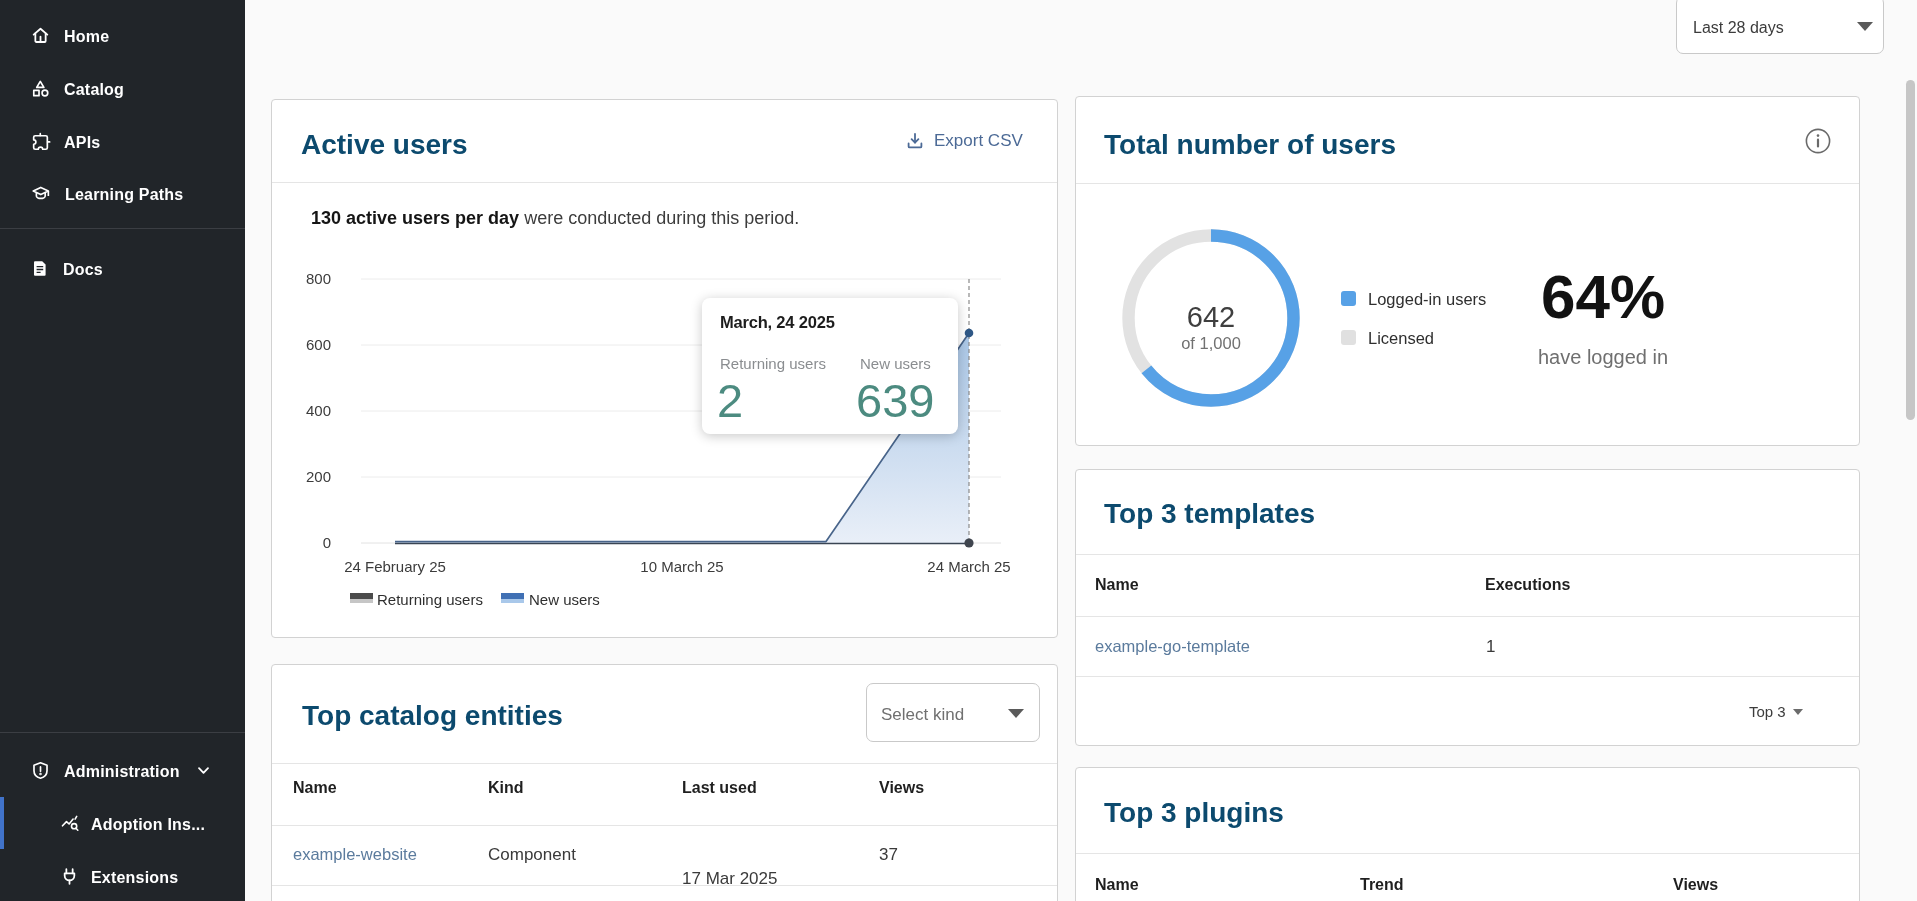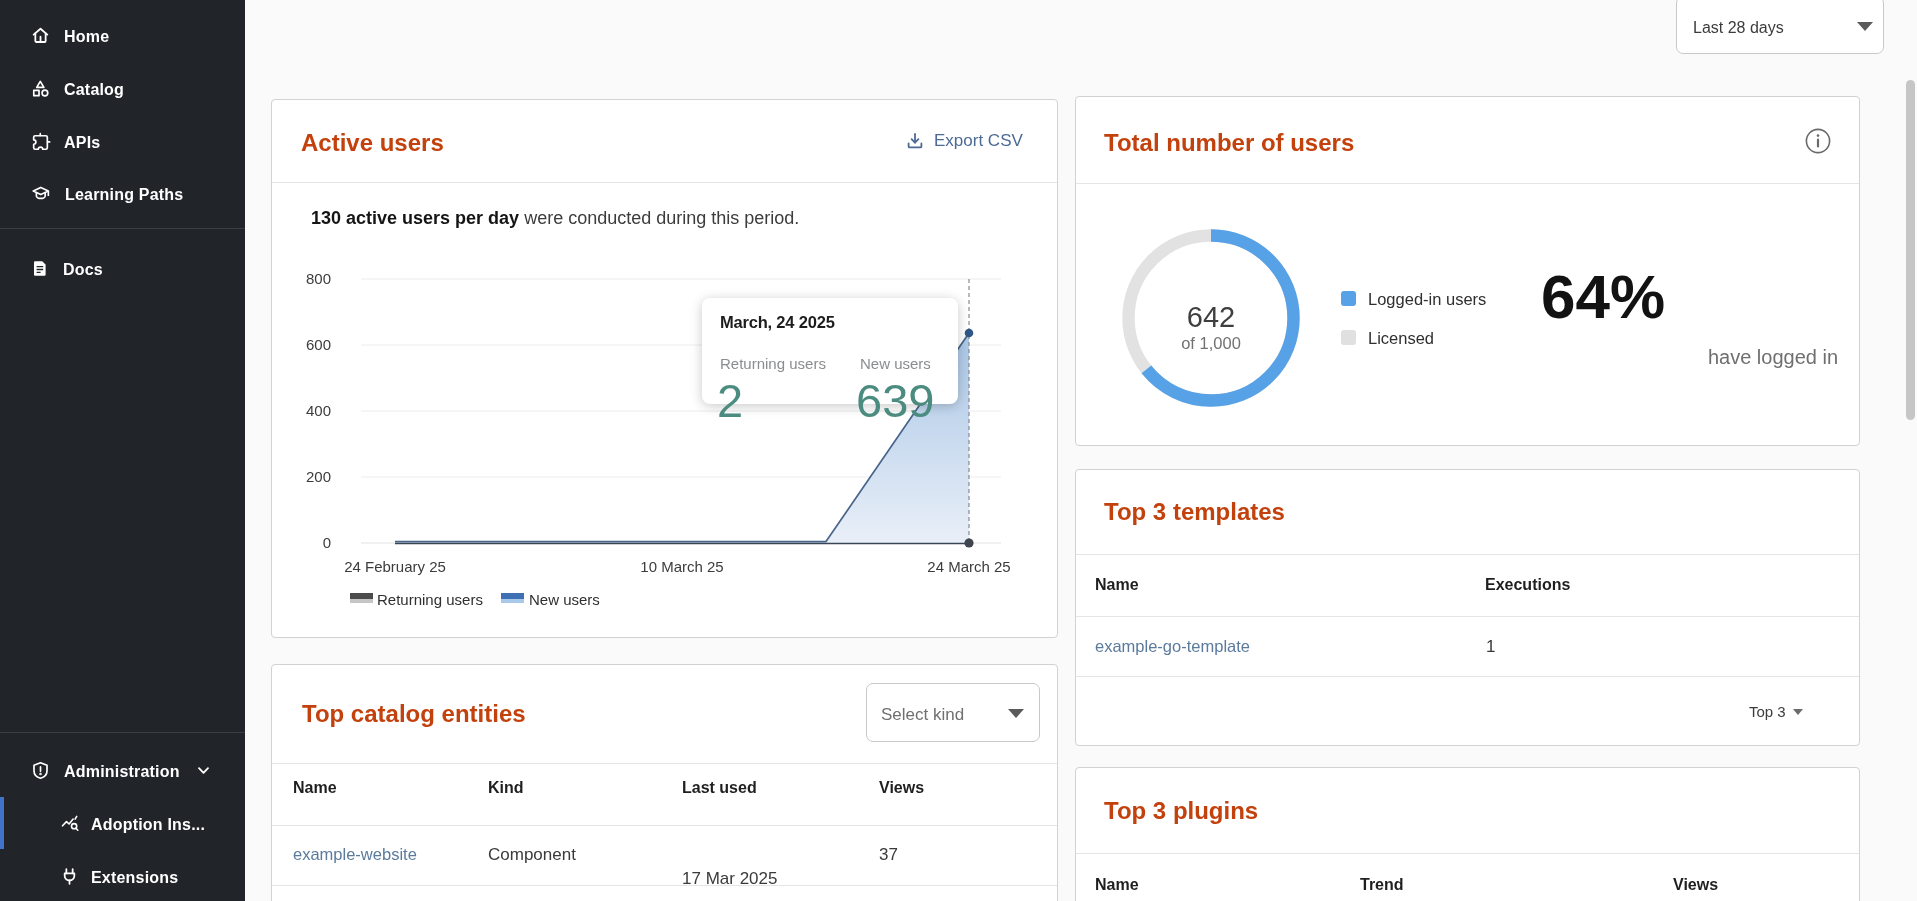--- a/index.html
+++ b/index.html
@@ -5,21 +5,21 @@
 * { margin:0; padding:0; box-sizing:border-box; }
 html,body { width:1917px; height:901px; overflow:hidden; font-family:"Liberation Sans",sans-serif; background:#fff; }
 .abs { position:absolute; }
 #sidebar { position:absolute; left:0; top:0; width:245px; height:901px; background:#212529; }
 .sdiv { position:absolute; left:0; width:245px; height:1px; background:#3b3e43; }
 .nav { position:absolute; display:flex; align-items:flex-end; color:#fff; font-size:16px; font-weight:600; letter-spacing:0.2px; }
 .nav svg { flex:0 0 auto; }
 #main { position:absolute; left:245px; top:0; width:1672px; height:901px; background:#fafafa; }
 #hdr { position:absolute; left:0; top:0; width:1672px; height:72px; background:#fff; border-bottom:1px solid #d9d9d9; }
 .card { position:absolute; background:#fff; border:1px solid #d2d2d2; border-radius:4px; }
-.cardtitle { position:absolute; font-size:24px; font-weight:700; color:#c2410c; }
+.cardtitle { position:absolute; font-size:28px; font-weight:700; color:#0c4a6e; }
 .cdiv { position:absolute; left:0; width:100%; height:1px; background:#e5e5e5; }
 .th { position:absolute; font-size:16px; font-weight:700; color:#1f1f1f; }
 .td { position:absolute; font-size:17px; color:#3a3a3a; }
 .link { color:#5b7b9d; }
 .selbox { position:absolute; background:#fff; border:1px solid #c9c9c9; border-radius:7px; }
 .caret { position:absolute; width:0; height:0; border-left:7px solid transparent; border-right:7px solid transparent; border-top:8px solid #5a5a5a; }
 </style>
 </head>
 <body>
 <div id="main">
@@ -72,21 +72,21 @@
       </g>
       <rect x="78" y="493" width="23" height="6" fill="#4b4b4b"></rect>
         <rect x="78" y="499" width="23" height="4" fill="#c6c6c6"></rect>
       <rect x="229" y="493" width="23" height="6" fill="#4070b4"></rect>
         <rect x="229" y="499" width="23" height="4" fill="#a9c8ea"></rect>
       <g font-size="15" fill="#2f2f2f">
         <text x="105" y="505">Returning users</text>
         <text x="257" y="505">New users</text>
       </g>
     </svg>
-    <div class="abs" style="left:430px;top:198px;width:256px;height:106px;background:#fff;border-radius:8px;box-shadow:0 2px 12px rgba(0,0,0,0.22);">
+    <div class="abs" style="left:430px;top:198px;width:256px;height:136px;background:#fff;border-radius:8px;box-shadow:0 2px 12px rgba(0,0,0,0.22);">
       <div class="abs" style="left:18px;top:15px;font-size:16.5px;font-weight:bold;letter-spacing:-0.2px;color:#1d1d1d;">March, 24 2025</div>
       <div class="abs" style="left:18px;top:57px;font-size:15px;color:#8a8d90;">Returning users</div>
       <div class="abs" style="left:158px;top:57px;font-size:15px;color:#8a8d90;">New users</div>
       <div class="abs" style="left:15px;top:79px;font-size:47px;line-height:1;color:#4c8b80;">2</div>
       <div class="abs" style="left:154px;top:79px;font-size:47px;line-height:1;color:#4c8b80;">639</div>
     </div>
   </div>
 
   <div class="card" style="left:830px;top:96px;width:785px;height:350px;">
     <div class="cardtitle" style="left:28px;top:32px;">Total number of users</div>
@@ -100,21 +100,21 @@
       <circle cx="89" cy="89" r="82.5" fill="none" stroke="#e2e2e2" stroke-width="12.4"></circle>
       <circle cx="89" cy="89" r="82.5" fill="none" stroke="#57a1e6" stroke-width="12.4" stroke-dasharray="332.8 518.5" transform="rotate(-90 89 89)"></circle>
       <text x="89" y="98" font-size="29" fill="#3f3f3f" text-anchor="middle">642</text>
       <text x="89" y="120" font-size="16.5" fill="#717171" text-anchor="middle">of 1,000</text>
     </svg>
     <div class="abs" style="left:265px;top:194px;width:15px;height:15px;border-radius:3px;background:#57a1e6;"></div>
     <div class="abs" style="left:265px;top:233px;width:15px;height:15px;border-radius:3px;background:#e0e0e0;"></div>
     <div class="abs" style="left:292px;top:193px;font-size:16.5px;color:#2f2f2f;">Logged-in users</div>
     <div class="abs" style="left:292px;top:232px;font-size:16.5px;color:#2f2f2f;">Licensed</div>
     <div class="abs" style="left:465px;top:164px;width:300px;font-size:62px;font-weight:700;color:#121212;">64%</div>
-    <div class="abs" style="left:462px;top:249px;width:300px;text-align:right;font-size:20px;color:#6f6f6f;">have logged in</div>
+    <div class="abs" style="left:462px;top:249px;width:300px;text-align:left;font-size:20px;color:#6f6f6f;">have logged in</div>
   </div>
 
   <div class="card" style="left:830px;top:469px;width:785px;height:277px;">
     <div class="cardtitle" style="left:28px;top:28px;">Top 3 templates</div>
     <div class="cdiv" style="top:84px;"></div>
     <div class="th" style="left:19px;top:106px;">Name</div>
     <div class="th" style="left:409px;top:106px;">Executions</div>
     <div class="cdiv" style="top:146px;"></div>
     <div class="td link" style="left:19px;top:167px;font-size:16.5px;">example-go-template</div>
     <div class="td" style="left:410px;top:167px;">1</div>

